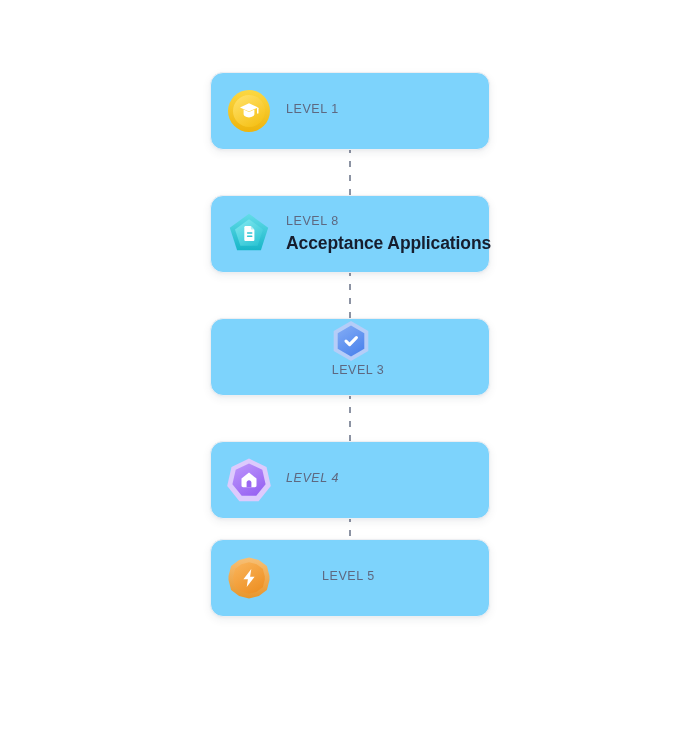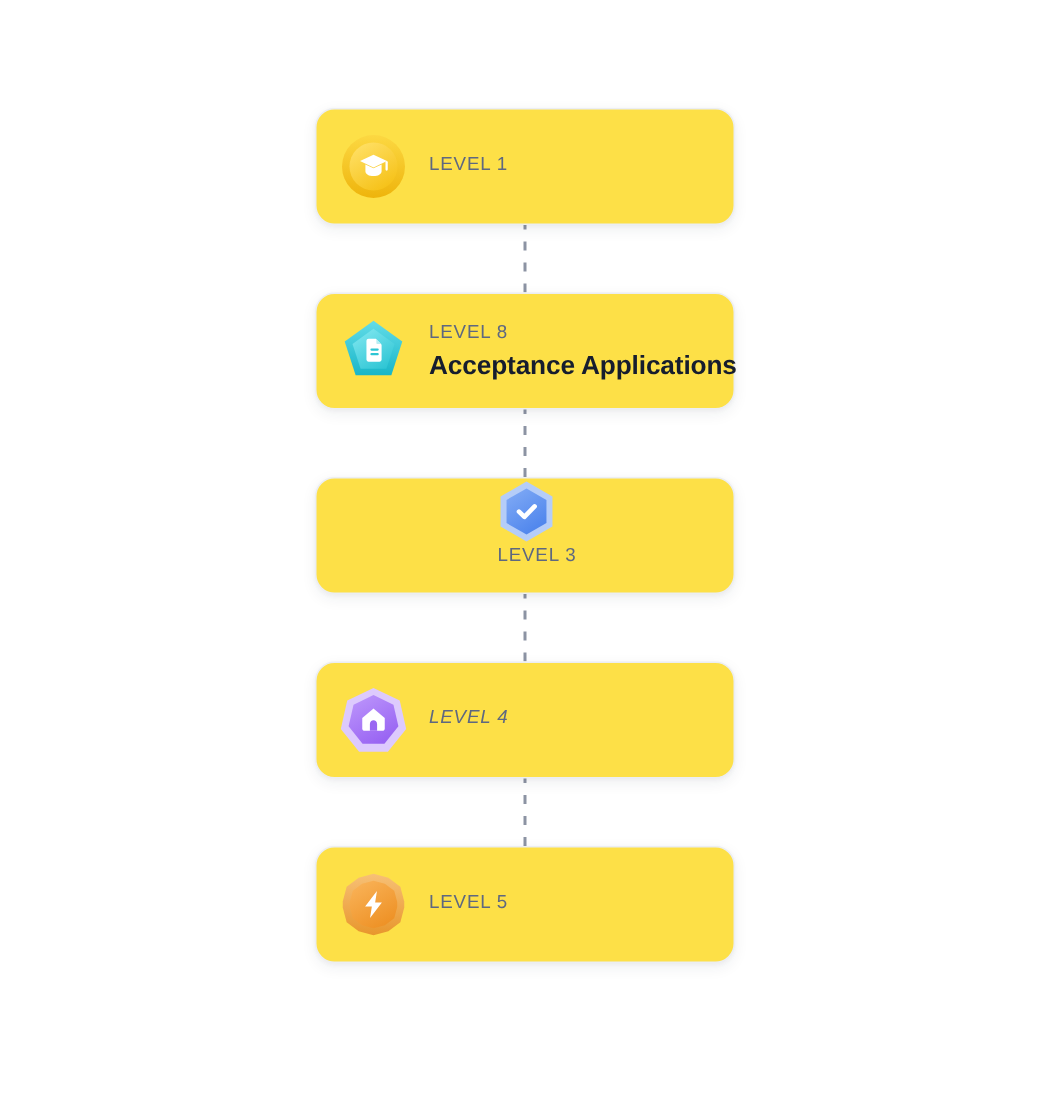--- a/index.html
+++ b/index.html
@@ -42,35 +42,35 @@
   .connector-3 { top: 393px; height: 48px; }
   .connector-4 { top: 516px; height: 48px; }
 
   
   .card {
     position: absolute;
     left: 210px;
     width: 280px;
     height: 78px;
     box-sizing: border-box;
-    background: #fde047;
+    background: #7dd3fc;
     border: 1px solid #eceef2;
     border-radius: 13px;
     box-shadow: 0 3px 10px rgba(36, 44, 66, 0.065),
                 0 1px 3px rgba(36, 44, 66, 0.045);
     display: flex;
     align-items: center;
     padding-left: 16px;
     z-index: 2;
   }
   .card-1 { top: 72px; }
   .card-2 { top: 195px; }
   .card-3 { top: 318px; flex-direction: column; }
   .card-4 { top: 441px; font-style: italic; }
-  .card-5 { top: 564px; }
+  .card-5 { top: 539px; gap: 36px; }
 
   
   .badge {
     position: relative;
     width: 44px;
     height: 44px;
     flex: 0 0 44px;
     margin-right: 15px;
     display: flex;
     align-items: center;

